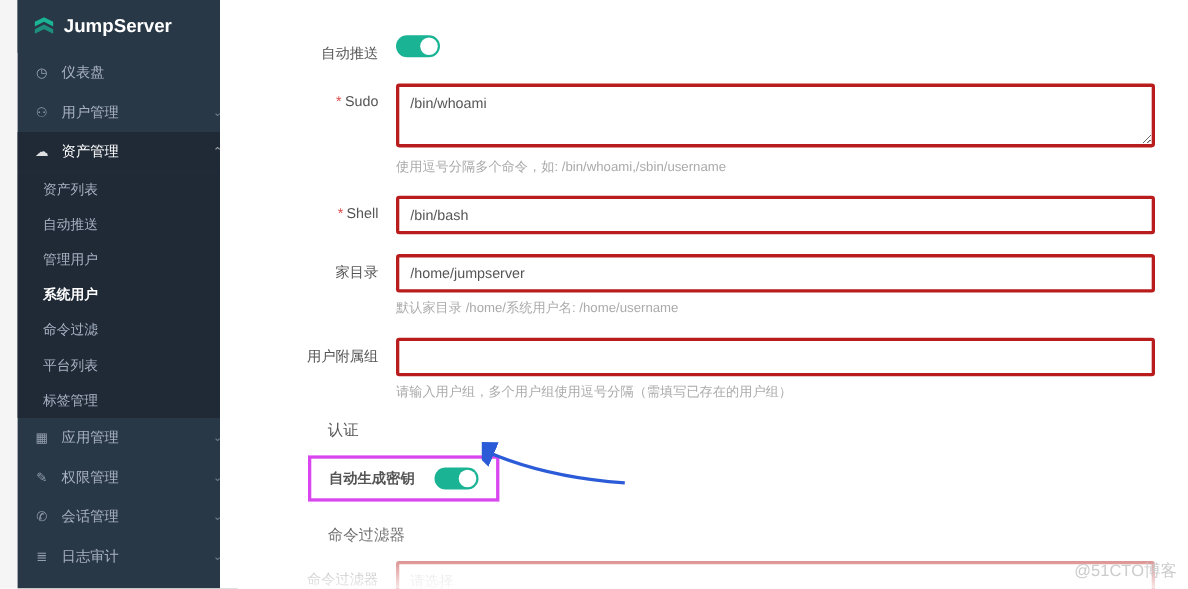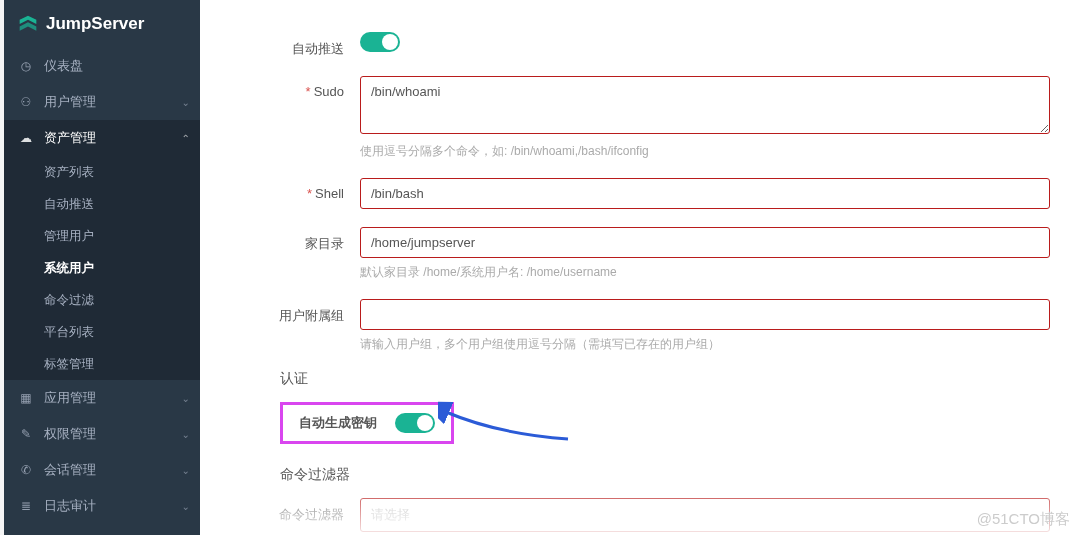--- a/index.html
+++ b/index.html
@@ -1,39 +1,39 @@
 <!DOCTYPE html>
 <html><head>
   <meta charset="utf-8">
   <style>
     * { margin: 0; padding: 0; box-sizing: border-box; }
     body { font-family: -apple-system, "Helvetica Neue", Arial, "PingFang SC", "Microsoft YaHei", sans-serif; background: #f5f5f5; width: 1080px; height: 535px; overflow: hidden; position: relative; color: #333; font-size: 13px; }
-    .sidebar { position: absolute; left: 4px; top: 0; width: 200px; height: 100%; background: #293846; color: #a7b1c2; }
+    .sidebar { position: absolute; left: 16px; top: 0; width: 200px; height: 100%; background: #293846; color: #a7b1c2; }
     .brand { height: 48px; display: flex; align-items: center; padding-left: 14px; background: #293846; color: #fff; font-size: 17px; font-weight: 600; }
     .brand svg { margin-right: 8px; }
     .menu { list-style: none; }
     .menu-item { display: flex; align-items: center; height: 36px; padding: 0 14px; cursor: pointer; position: relative; }
     .menu-item.active { background: #1f2a36; color: #fff; }
     .menu-item .icon { width: 16px; height: 16px; margin-right: 10px; display: inline-flex; align-items: center; justify-content: center; font-size: 12px; opacity: .85; }
     .menu-item .chev { position: absolute; right: 14px; font-size: 10px; opacity: .6; }
     .submenu { list-style: none; background: #1f2a36; }
-    .submenu .sub-item { height: 32px; display: flex; align-items: center; padding-left: 40px; cursor: pointer; color: #a7b1c2; font-size: 12.5px; }
+    .submenu .sub-item { height: 32px; display: flex; align-items: center; padding-left: 23px; cursor: pointer; color: #a7b1c2; font-size: 12.5px; }
     .submenu .sub-item.current { color: #fff; font-weight: 700; text-align: right; }
     .main { position: absolute; left: 200px; top: 0; right: 0; bottom: 0; background: #fff; padding: 32px 30px 0 30px; overflow: hidden; }
     .form-row { display: flex; align-items: flex-start; margin-bottom: 18px; }
     .form-row.tight { margin-bottom: 10px; }
     .form-label { width: 130px; text-align: right; padding-right: 16px; padding-top: 8px; color: #555; font-size: 13px; }
     .form-label .req { color: #d9534f; margin-right: 3px; }
     .form-control { flex: 1; }
-    .input, .textarea, .select { width: 100%; border: 1px solid #b91c1c; border-radius: 3px; padding: 7px 10px; font-size: 13px; color: #555; background: #fff; font-family: inherit; }
+    .input, .textarea, .select { width: 100%; border: 3px solid #b91c1c; border-radius: 3px; padding: 7px 10px; font-size: 13px; color: #555; background: #fff; font-family: inherit; }
     .textarea { height: 58px; resize: vertical; }
     .helptext { color: #aaa; font-size: 12px; margin-top: 6px; line-height: 1.4; }
     .toggle { position: relative; width: 40px; height: 20px; background: #1ab394; border-radius: 20px; display: inline-block; vertical-align: middle; }
     .toggle .knob { position: absolute; width: 16px; height: 16px; background: #fff; border-radius: 50%; top: 2px; right: 2px; }
-    .section-title { font-size: 14px; color: #555; margin: 8px 0 14px 50px; }
+    .section-title { font-size: 14px; color: #555; margin: 8px 0 14px 68px; }
     .auth-box { display: inline-flex; align-items: center; border: 3px solid #d946ef; padding: 8px 16px 8px 16px; margin-left: 50px; }
     .auth-box .lbl { font-size: 13px; color: #555; margin-right: 18px; font-weight: 600; }
     .arrow { position: absolute; left: 438px; top: 394px; pointer-events: none; }
     .select { color: #bbb; }
     .bottom-fade { position: absolute; left: 200px; right: 0; bottom: 0; height: 60px; background: linear-gradient(to bottom, rgba(255,255,255,0), rgba(255,255,255,.9)); pointer-events: none; }
     .watermark { position: absolute; right: 10px; bottom: 6px; font-size: 15px; color: #ccc; }
   </style>
 </head>
 <body>
 
@@ -103,21 +103,21 @@
     <div class="form-label">自动推送</div>
     <div class="form-control">
       <span class="toggle"><span class="knob"></span></span>
     </div>
   </div>
 
   <div class="form-row">
     <div class="form-label"><span class="req">*</span><span>Sudo</span></div>
     <div class="form-control">
       <textarea class="textarea" style="">/bin/whoami</textarea>
-      <div class="helptext">使用逗号分隔多个命令，如: /bin/whoami,/bash/ifconfig</div>
+      <div class="helptext">使用逗号分隔多个命令，如: /bin/whoami,/sbin/username</div>
     </div>
   </div>
 
   <div class="form-row">
     <div class="form-label"><span class="req">*</span><span>Shell</span></div>
     <div class="form-control">
       <input class="input" value="/bin/bash" style="">
     </div>
   </div>
 

